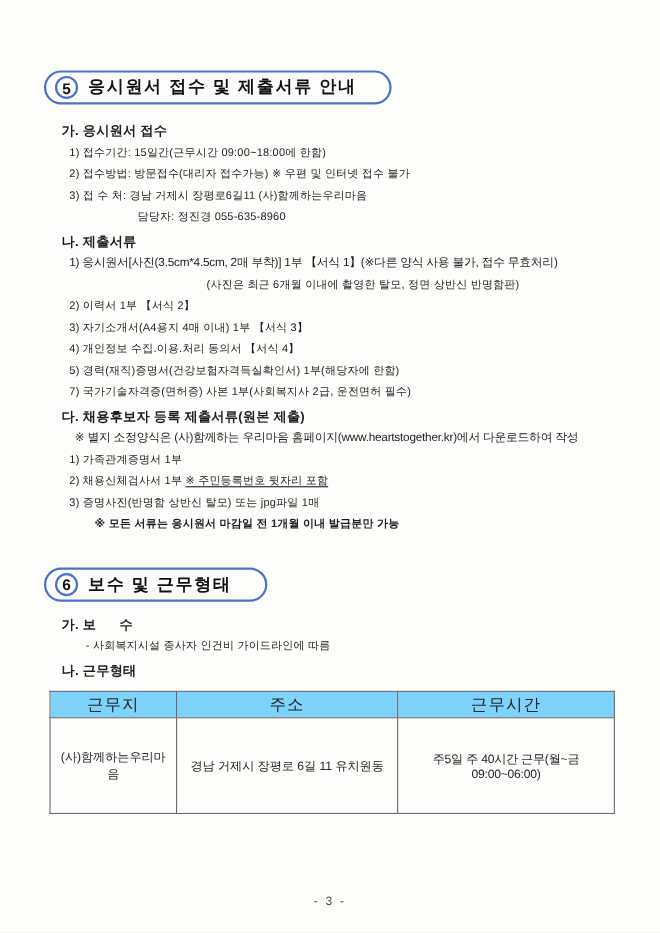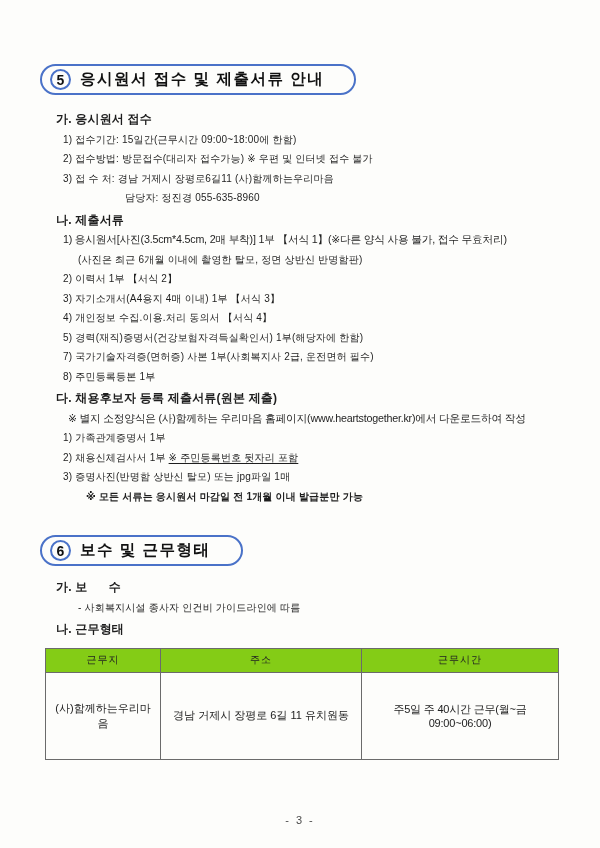--- a/index.html
+++ b/index.html
@@ -35,21 +35,21 @@
   }
   
   .body5{margin-top:15px;}
   .line{
     font-size:10px;line-height:19.5px;
     white-space:pre-wrap;
     letter-spacing:0.2px;
   }
   .head{font-weight:bold;font-size:12px;margin-left:16px;margin-top:3px;}
   .item{margin-left:23px;}
-  .cont{margin-left:38px;}
+  .cont{margin-left:60px;text-align:center;}
   .cont2{margin-left:85px;}
   .note{margin-left:28px;}
   .notebold{margin-left:46px;font-weight:bold;}
   .tight{font-size:10.7px;letter-spacing:-0.2px;}
   .ul{text-decoration:underline;text-underline-offset:2px;}
   .sec6wrap{margin-top:29px;}
   .body6{margin-top:12px;}
   .dash{margin-left:38px;}
   
   table.work{
@@ -59,22 +59,22 @@
     width:513px;
   }
   table.work th,table.work td{
     border:1px solid #6b6b6b;
     text-align:center;vertical-align:middle;
     font-weight:normal;
     padding:0 4px;
     overflow:hidden;
   }
   table.work th{
-    background:#84cc16;
-    height:23px;font-size:10px;letter-spacing:1px;color:#222;margin-left:28px;
+    background:#7dd3fc;
+    height:23px;font-size:15px;letter-spacing:1px;color:#222;margin-left:28px;
   }
   table.work td{
     height:86px;font-size:11px;color:#222;
   }
   td.c3{font-size:10.3px;letter-spacing:-0.2px;}
   .footer{
     position:absolute;left:0;right:0;bottom:22px;
     text-align:center;font-size:11px;color:#4a4a4a;letter-spacing:2px;
   }
 </style>
@@ -96,21 +96,20 @@
     <div class="line item">3) 접 수 처: 경남 거제시 장평로6길11 (사)함께하는우리마음</div>
     <div class="line cont2">담당자: 정진경 055-635-8960</div>
     <div class="line head">나. 제출서류</div>
     <div class="line item tight">1) 응시원서[사진(3.5cm*4.5cm, 2매 부착)] 1부 【서식 1】(※다른 양식 사용 불가, 접수 무효처리)</div>
     <div class="line cont">(사진은 최근 6개월 이내에 촬영한 탈모, 정면 상반신 반명함판)</div>
     <div class="line item">2) 이력서 1부 【서식 2】</div>
     <div class="line item">3) 자기소개서(A4용지 4매 이내) 1부 【서식 3】</div>
     <div class="line item">4) 개인정보 수집.이용.처리 동의서 【서식 4】</div>
     <div class="line item">5) 경력(재직)증명서(건강보험자격득실확인서) 1부(해당자에 한함)</div>
     <div class="line item">7) 국가기술자격증(면허증) 사본 1부(사회복지사 2급, 운전면허 필수)</div>
-    <div class="line item">8) 주민등록등본 1부</div>
     <div class="line head">다. 채용후보자 등록 제출서류(원본 제출)</div>
     <div class="line note tight">※ 별지 소정양식은 (사)함께하는 우리마음 홈페이지(www.heartstogether.kr)에서 다운로드하여 작성</div>
     <div class="line item">1) 가족관계증명서 1부</div>
     <div class="line item"><span>2) 채용신체검사서 1부 </span><span class="ul">※ 주민등록번호 뒷자리 포함</span></div>
     <div class="line item">3) 증명사진(반명함 상반신 탈모) 또는 jpg파일 1매</div>
     <div class="line notebold">※ 모든 서류는 응시원서 마감일 전 1개월 이내 발급분만 가능</div>
   </div>
 
   
   <div class="sec6wrap">

